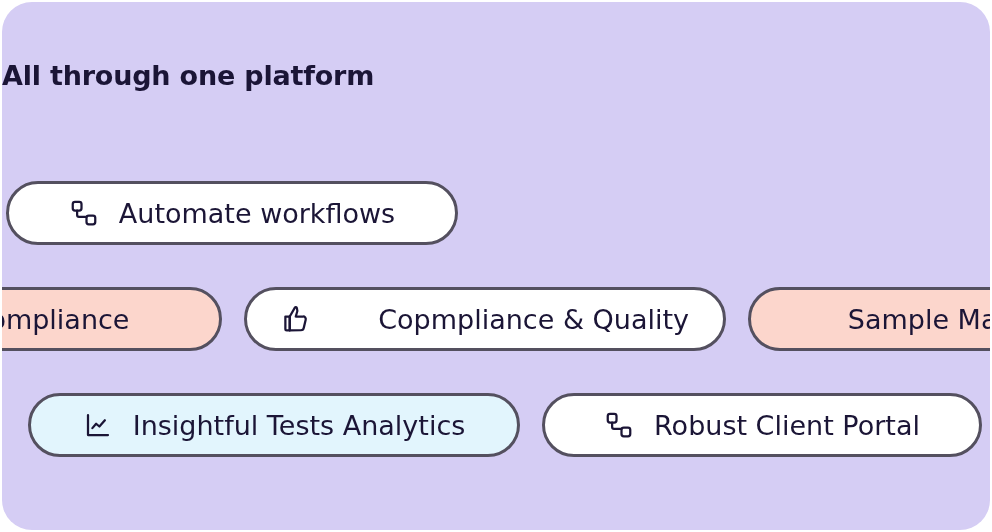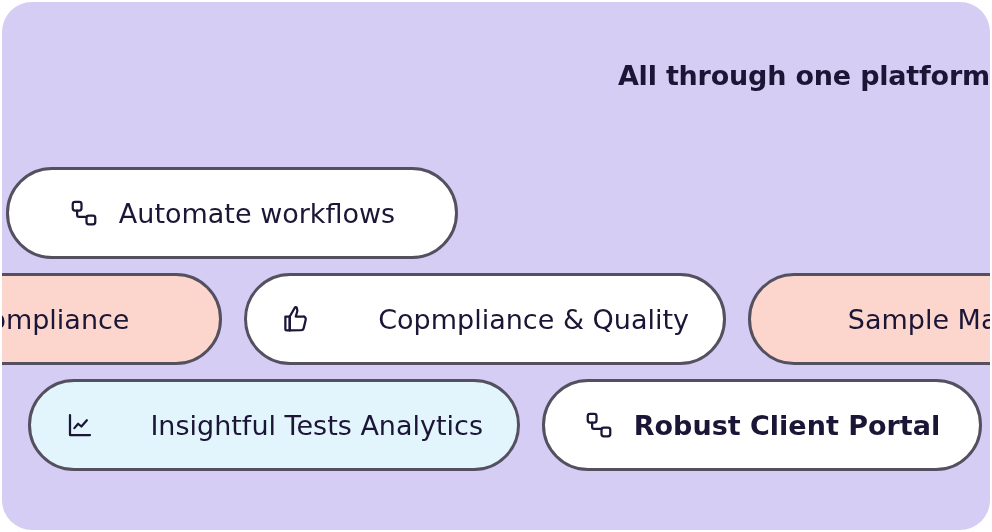--- a/index.html
+++ b/index.html
@@ -33,21 +33,21 @@
     overflow: hidden;
     box-sizing: border-box;
   }
 
   
   .headline {
     position: absolute;
     left: 0;
     top: 58px;
     width: 100%;
-    text-align: right;
+    text-align: left;
     font-size: 27px;
     font-weight: 700;
     letter-spacing: -0.2px;
     color: #1B1536;
     font-family: "DejaVu Sans", "Liberation Sans", sans-serif;
   }
 
   
   .rows {
     position: absolute;
@@ -65,21 +65,21 @@
   .row-1 { padding-left: 4px; gap: 22px; }
   .row-2 { padding-left: 0px;  gap: 22px; margin-left: -120px; }
   .row-3 { padding-left: 26px; gap: 22px; }
 
   
   .pill {
     display: inline-flex;
     align-items: center;
     justify-content: center;
     gap: 20px;
-    height: 92px;
+    height: 64px;
     padding: 0 34px;
     border: 3px solid #54505F;
     border-radius: 999px;
     background: #ffffff;
     color: #1B1536;
     font-size: 27px;
     font-weight: 400;
     line-height: 1;
     box-sizing: border-box;
     flex: 0 0 auto;
@@ -100,22 +100,22 @@
     flex: 0 0 auto;
   }
   .pill .ico svg { display: block; }
 
   
   .w-automate   { width: 452px; }
   .w-transform  { width: 512px; }
   .w-compliance { width: 340px; }
   .w-copmp      { width: 482px; justify-content: space-between; }
   .w-sample     { width: 400px; }
-  .w-insight    { width: 492px; justify-content: space-between; }
-  .w-portal     { width: 440px; font-weight: bold; }
+  .w-insight    { width: 492px; }
+  .w-portal     { width: 440px; }
 </style>
 </head>
 <body>
 
 <div id="stage">
   <div class="panel">
 
     <div class="headline">All through one platform</div>
 
     <div class="rows">

